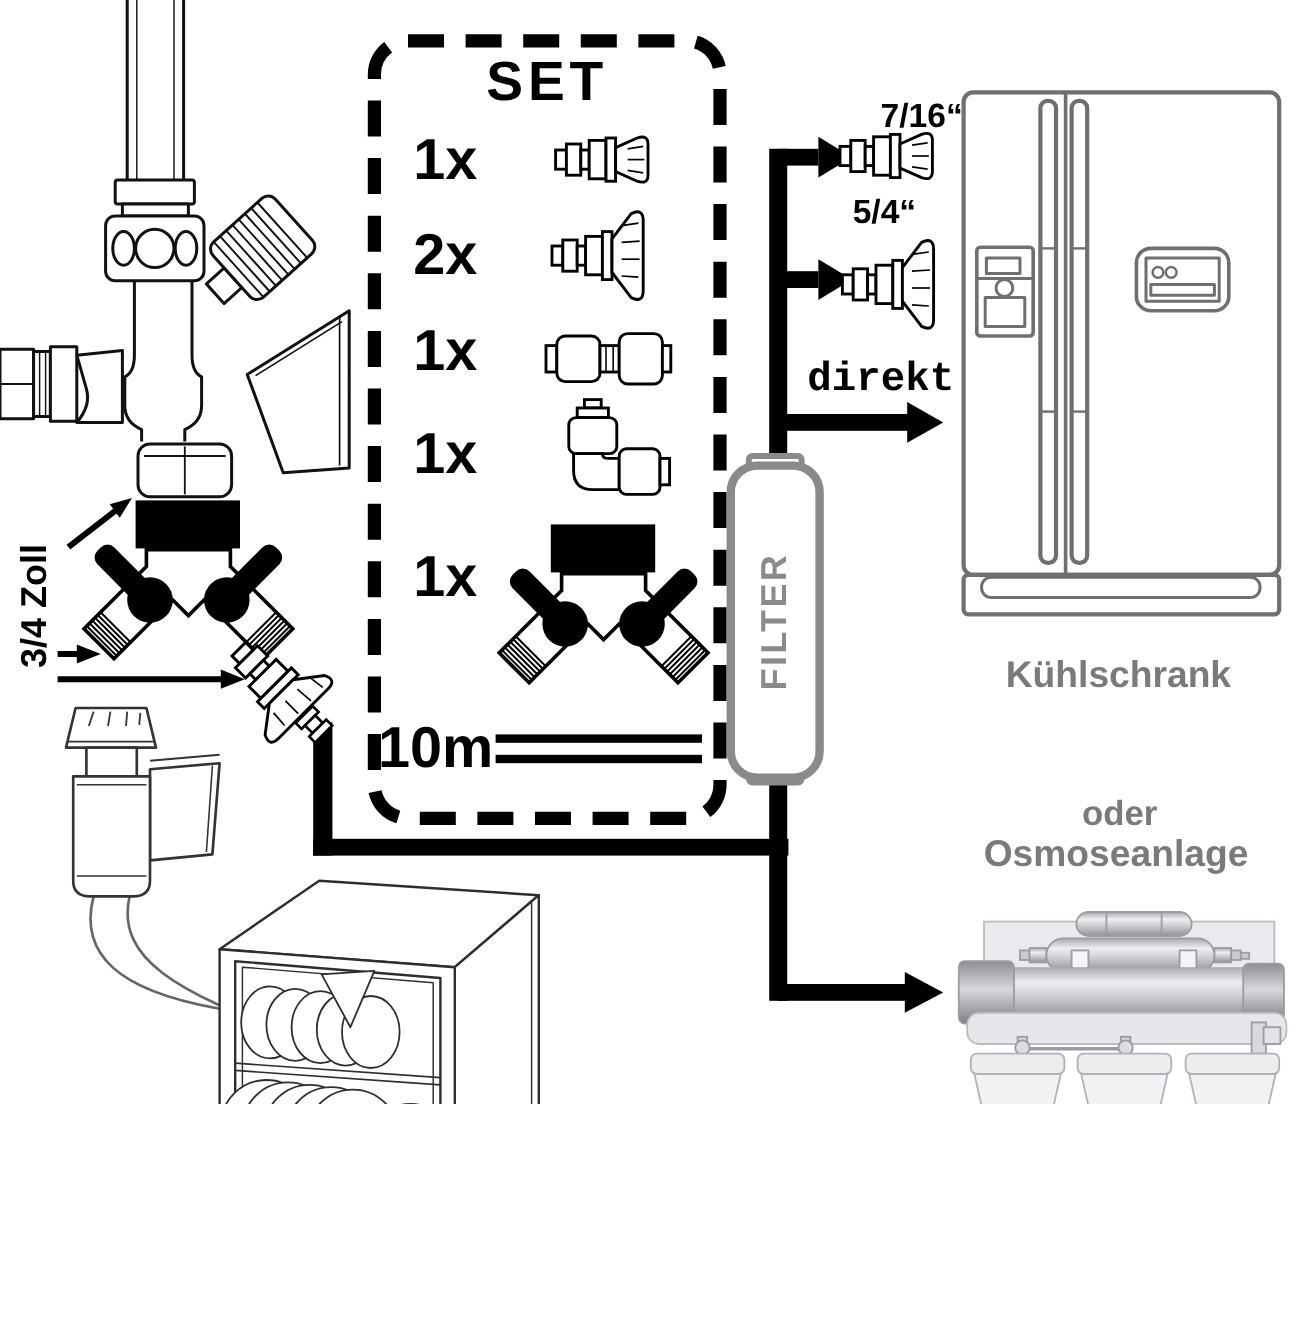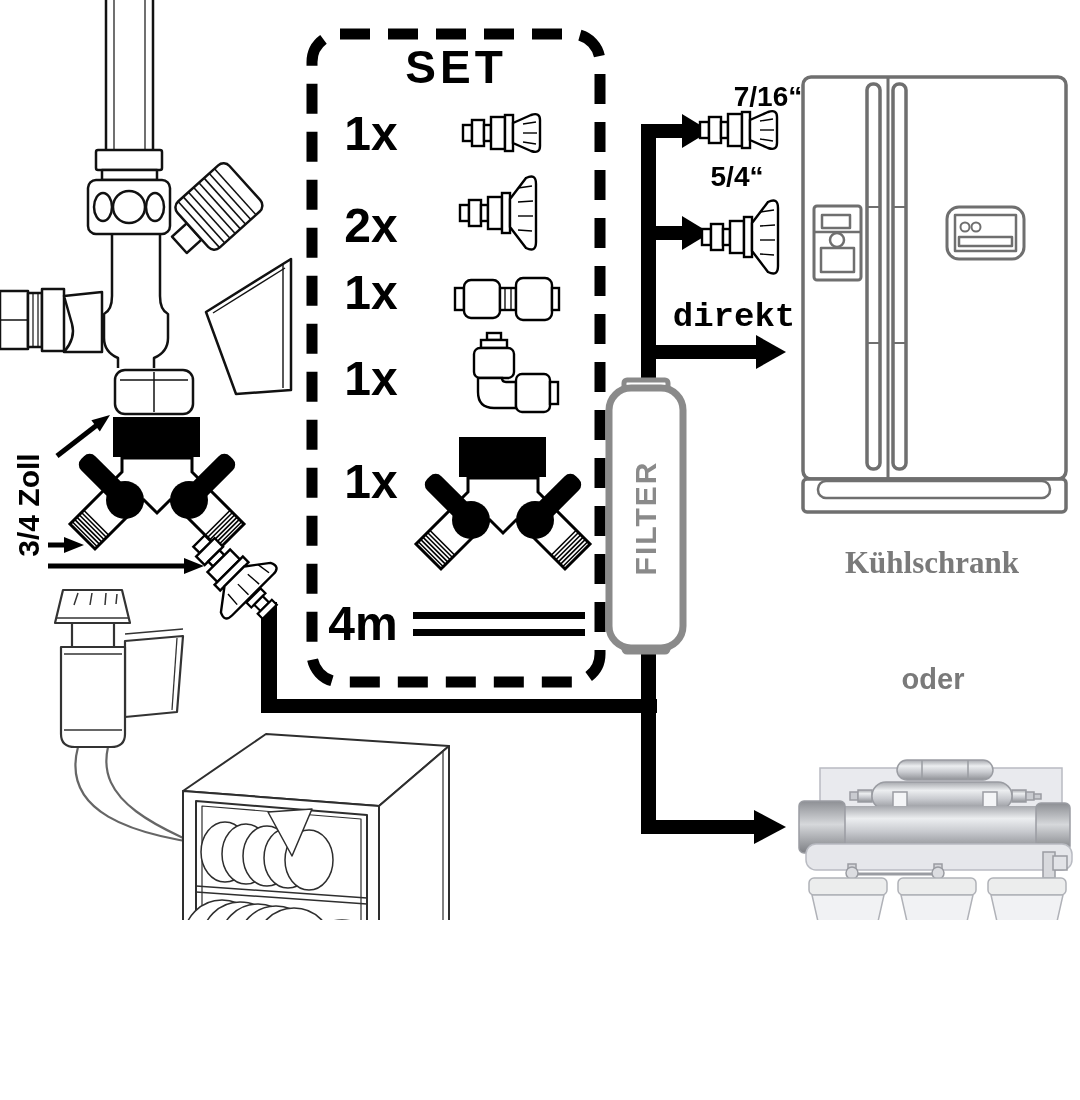--- a/index.html
+++ b/index.html
@@ -15,21 +15,21 @@
   }
   .lbl.vert{transform:translate(-50%,-50%) rotate(-90deg);}
   .lbl.gray{color:#7a7a7a;}
   .lbl.filtergray{color:#8a8a8a;letter-spacing:2px;}
   .sz-settitle{font-size:46px;letter-spacing:4px;}
   .sz-count{font-size:48px;}
   .sz-branch{font-size:28px;}
   .sz-direkt{font-size:34px;}
   .sz-zoll{font-size:30px;}
   .sz-filter{font-size:30px;}
-  .sz-dest{font-size:31px;font-family:Liberation Serif, serif;}
+  .sz-dest{font-size:31px;}
   .sz-oder{font-size:29px;}
 </style>
 </head>
 <body>
 
 <div class="canvas">
 
 <svg width="1080" height="1100" viewBox="0 0 1080 1100">
   <defs>
     <linearGradient id="gradCyl" x1="0" y1="0" x2="0" y2="1">
@@ -363,29 +363,30 @@
   <g>
     <rect x="624" y="380" width="44" height="14" rx="3" fill="#fff" stroke="#8a8a8a" stroke-width="5"></rect>
     <rect x="624" y="638" width="44" height="14" rx="3" fill="#fff" stroke="#8a8a8a" stroke-width="5"></rect>
     <rect x="609" y="388" width="74" height="260" rx="22" fill="#fff" stroke="#8a8a8a" stroke-width="7"></rect>
   </g>
 </svg>
 
 <div class="lbl sz-settitle" style="left:456px;top:67px;">SET</div>
 
 <div class="lbl sz-count" style="left:371px;top:134px;">1x</div>
-<div class="lbl sz-count" style="left:371px;top:226px;">2x</div>
+<div class="lbl sz-count" style="left:371px;top:213px;">2x</div>
 <div class="lbl sz-count" style="left:371px;top:293px;">1x</div>
 <div class="lbl sz-count" style="left:371px;top:379px;">1x</div>
 <div class="lbl sz-count" style="left:371px;top:482px;">1x</div>
-<div class="lbl sz-count" style="left:363px;top:624px;">4m</div>
+<div class="lbl sz-count" style="left:363px;top:624px;">10m</div>
 
 <div class="lbl sz-branch" style="left:768px;top:85px;margin-top:12px;">7/16“</div>
 <div class="lbl sz-branch" style="left:737px;top:177px;">5/4“</div>
 <div class="lbl sz-direkt" style="left:734px;top:317px;font-family:Liberation Mono, monospace;">direkt</div>
 
 <div class="lbl vert sz-zoll" style="left:29px;top:505px;">3/4 Zoll</div>
 <div class="lbl vert filtergray sz-filter" style="left:646px;top:518px;">FILTER</div>
 
 <div class="lbl gray sz-dest" style="left:932px;top:562px;">Kühlschrank</div>
 <div class="lbl gray sz-oder" style="left:933px;top:635px;margin-top:44px;">oder</div>
+<div class="lbl gray sz-dest" style="left:930px;top:711px;">Osmoseanlage</div>
 
 </div>
 
 </body></html>

